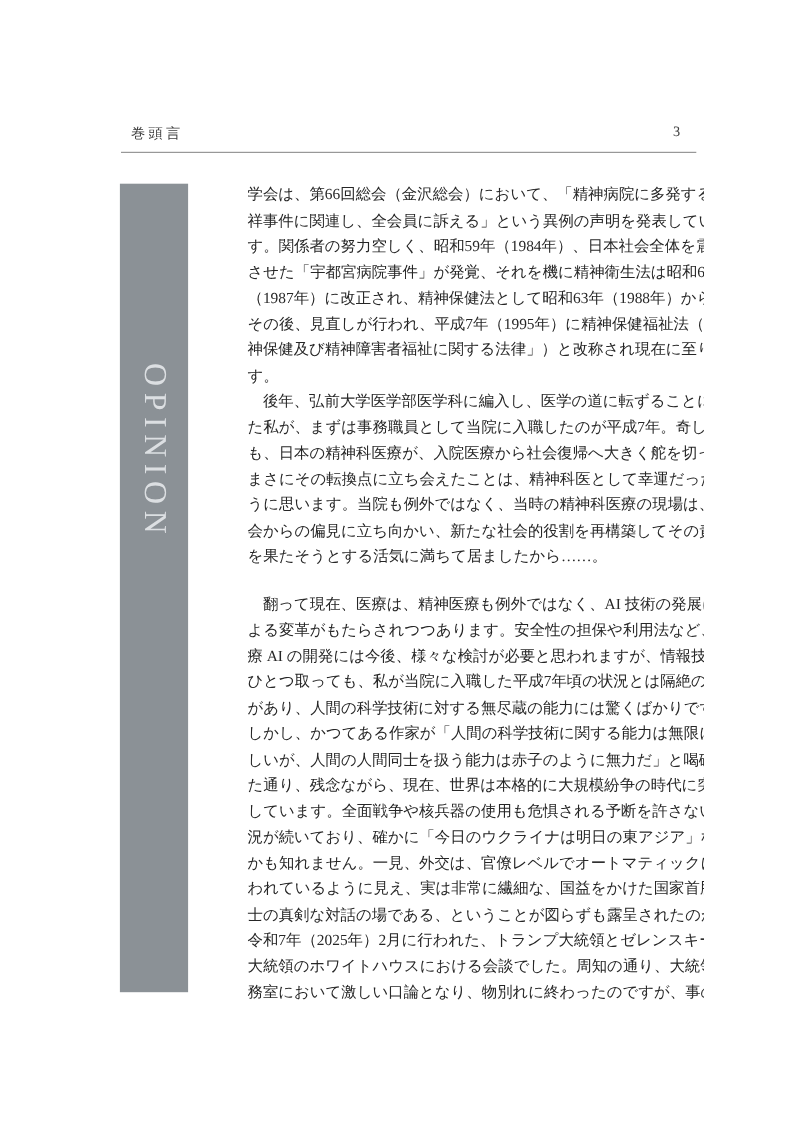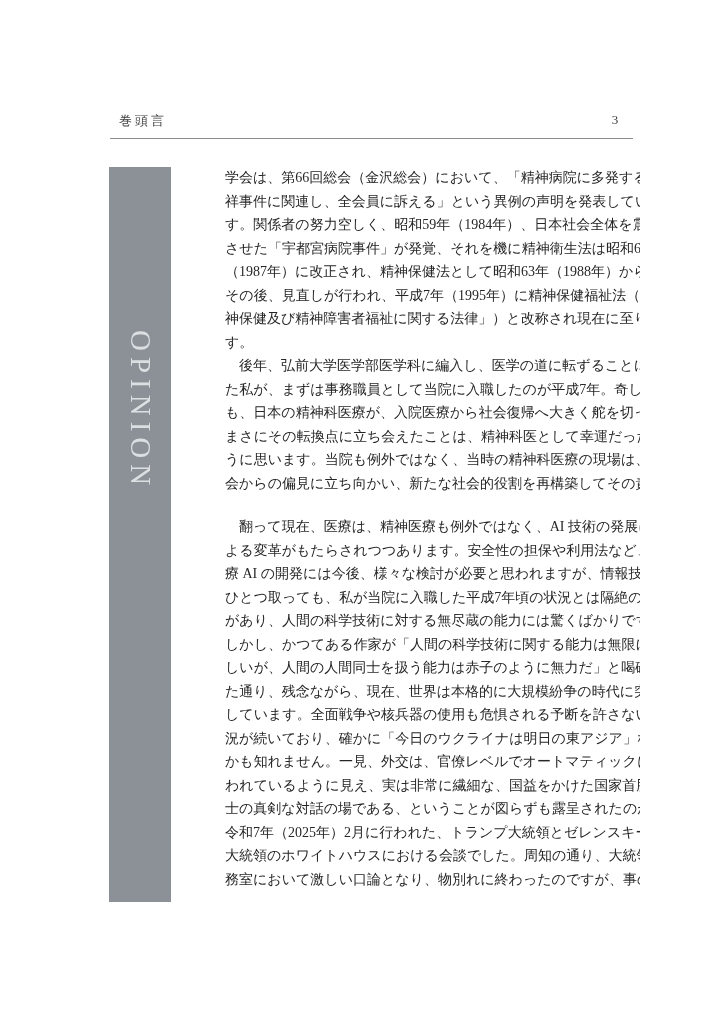--- a/index.html
+++ b/index.html
@@ -88,20 +88,21 @@
       <div class="line">（1987年）に改正され、精神保健法として昭和63年（1988年）から施行、</div>
       <div class="line">その後、見直しが行われ、平成7年（1995年）に精神保健福祉法（「精</div>
       <div class="line">神保健及び精神障害者福祉に関する法律」）と改称され現在に至りま</div>
       <div class="line no-fill">す。</div>
       <div class="line">　後年、弘前大学医学部医学科に編入し、医学の道に転ずることになっ</div>
       <div class="line">た私が、まずは事務職員として当院に入職したのが平成7年。奇しく</div>
       <div class="line">も、日本の精神科医療が、入院医療から社会復帰へ大きく舵を切った、</div>
       <div class="line">まさにその転換点に立ち会えたことは、精神科医として幸運だったよ</div>
       <div class="line">うに思います。当院も例外ではなく、当時の精神科医療の現場は、社</div>
       <div class="line">会からの偏見に立ち向かい、新たな社会的役割を再構築してその責務</div>
+      <div class="line no-fill">を果たそうとする活気に満ちて居ましたから……。</div>
       <div class="line-gap"></div>
       <div class="line">　翻って現在、医療は、精神医療も例外ではなく、AI 技術の発展に</div>
       <div class="line">よる変革がもたらされつつあります。安全性の担保や利用法など、医</div>
       <div class="line">療 AI の開発には今後、様々な検討が必要と思われますが、情報技術</div>
       <div class="line">ひとつ取っても、私が当院に入職した平成7年頃の状況とは隔絶の感</div>
       <div class="line">があり、人間の科学技術に対する無尽蔵の能力には驚くばかりです。</div>
       <div class="line">しかし、かつてある作家が「人間の科学技術に関する能力は無限に等</div>
       <div class="line">しいが、人間の人間同士を扱う能力は赤子のように無力だ」と喝破し</div>
       <div class="line">た通り、残念ながら、現在、世界は本格的に大規模紛争の時代に突入</div>
       <div class="line">しています。全面戦争や核兵器の使用も危惧される予断を許さない状</div>

